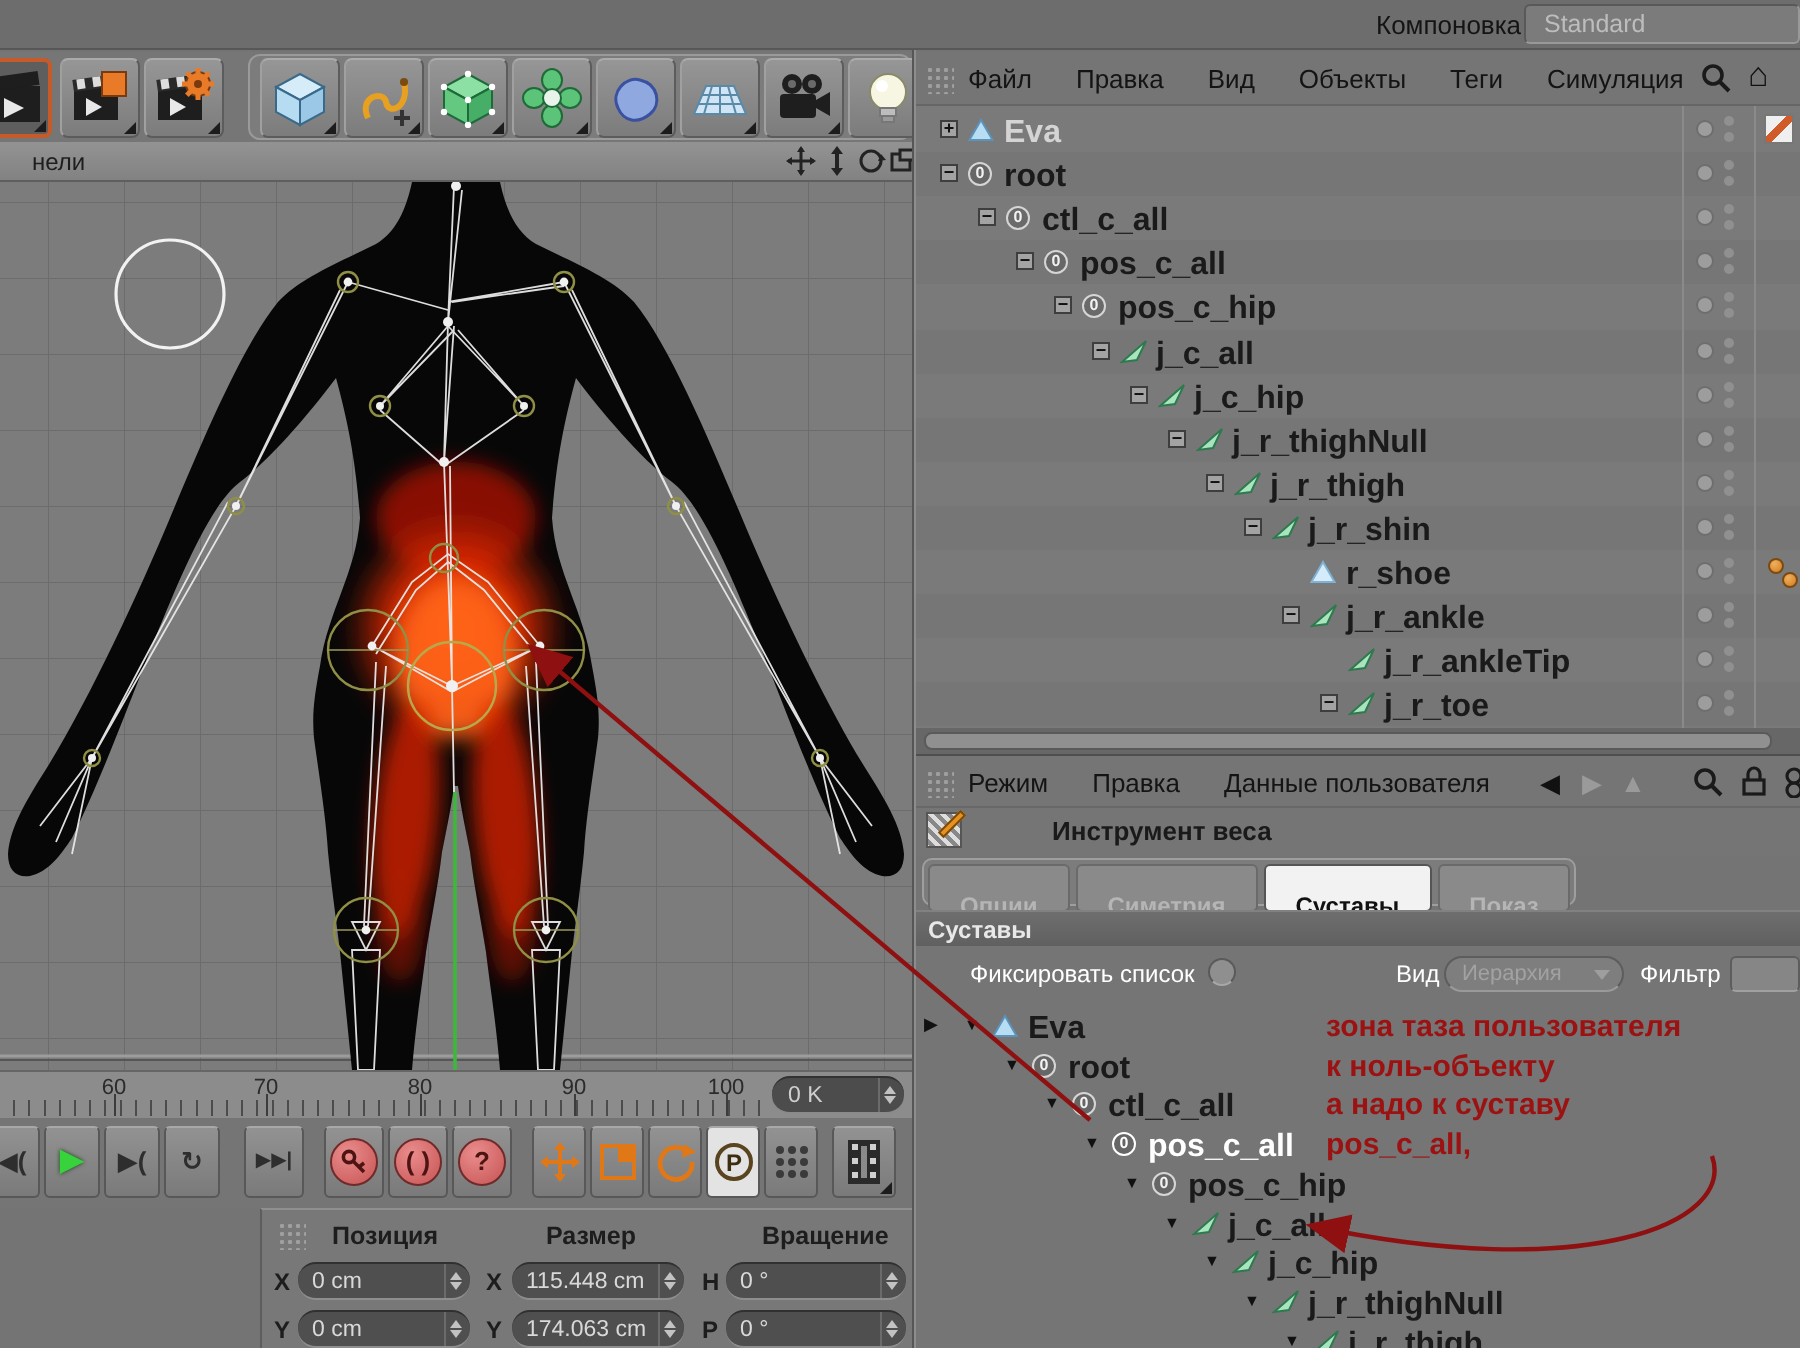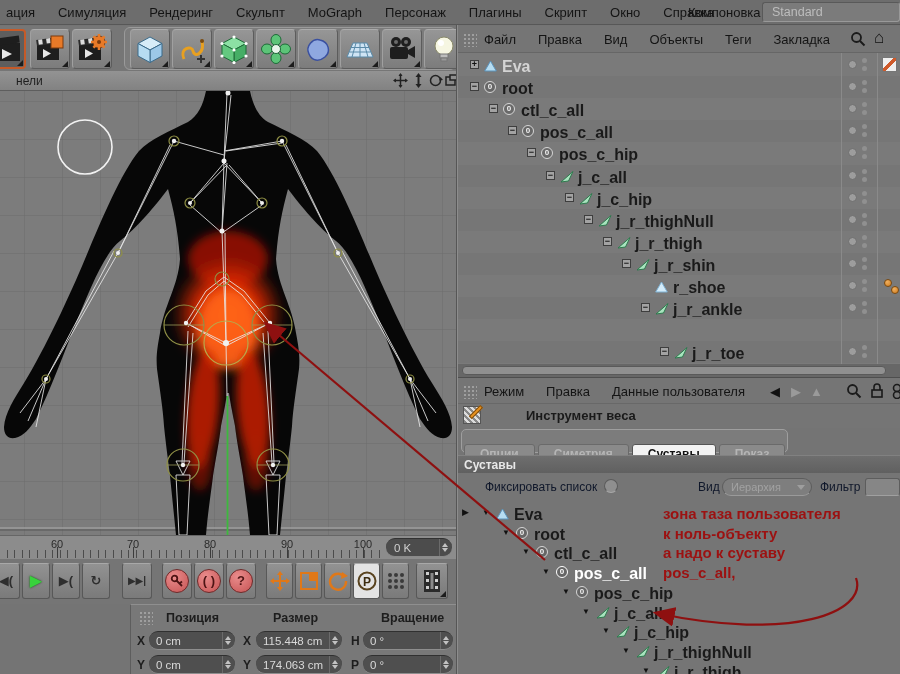--- a/index.html
+++ b/index.html
@@ -91,29 +91,29 @@
 
   #am-menu{position:absolute;left:458px;top:377px;width:442px;height:27px;background:#757575;border-top:1px solid #4e4e4e;border-bottom:1px solid #686868;}
   .am-nav{position:absolute;top:6px;font-size:13px;}
   #am-title-row{position:absolute;left:458px;top:404px;width:442px;height:24px;background:#757575;}
   #tool-title{position:absolute;left:28px;top:4px;font-size:13px;font-weight:bold;color:#1a1a1a;padding-left:40px;}
   #brush-icon{position:absolute;left:5px;top:2px;width:18px;height:18px;
     background-image:linear-gradient(45deg,#ddd 25%,#888 25%,#888 50%,#ddd 50%,#ddd 75%,#888 75%);background-size:6px 6px;border:1px solid #555;}
   #brush-stick{position:absolute;left:10px;top:-3px;width:4px;height:16px;background:#e8921e;transform:rotate(45deg);border:1px solid #7a4a0e;}
 
   #tabs{position:absolute;left:461px;top:429px;height:24px;display:inline-flex;gap:3px;padding:2px;border:1px solid #9e9e9e;border-radius:5px;background:#7c7c7c;}
-  .tab{height:18px;line-height:18px;padding:0 15px;border-radius:3px;background:#8a8a8a;color:#b5b5b5;
-    font-size:12px;font-weight:bold;border:1px solid #6a6a6a;margin-top:12px;}
+  .tab{height:18px;line-height:18px;padding:11px 15px;border-radius:3px;background:#8a8a8a;color:#b5b5b5;
+    font-size:12px;font-weight:bold;border:1px solid #6a6a6a;}
   .tab.active{background:#f2f2f2;color:#111;border-color:#555;}
 
   #section-bar{position:absolute;left:458px;top:455px;width:442px;height:18px;background:linear-gradient(#6e6e6e,#606060);
     color:#e8e8e8;font-size:12px;font-weight:bold;line-height:18px;padding-left:6px;border-top:1px solid #818181;}
 
   #controls-row{position:absolute;left:458px;top:473px;width:442px;height:28px;background:#757575;}
-  .ctl-label{position:absolute;top:7px;font-size:12px;color:#0f172a;}
+  .ctl-label{position:absolute;top:7px;font-size:12px;color:#ffffff;}
   #fix-check{position:absolute;left:146px;top:6px;width:14px;height:14px;border-radius:7px;background:#8f8f8f;
     border:1px solid #5a5a5a;border-bottom-color:#a8a8a8;}
   #view-dd{position:absolute;left:264px;top:5px;width:90px;height:18px;background:#7e7e7e;border-radius:9px;
     border:1px solid #5d5d5d;border-bottom-color:#9a9a9a;color:#a2a2a2;font-size:11px;line-height:16px;padding-left:8px;}
   #view-dd .dca{position:absolute;right:6px;top:6px;width:0;height:0;border-left:4px solid transparent;border-right:4px solid transparent;border-top:5px solid #9e9e9e;}
   #filter-input{position:absolute;left:407px;top:5px;width:35px;height:18px;background:#868686;border:1px solid #5d5d5d;
     border-bottom-color:#a0a0a0;border-radius:3px;color:#222;font-size:11px;padding:0 4px;outline:none;}
 
   #am-tree{position:absolute;left:458px;top:501px;width:442px;height:173px;background:#757575;overflow:hidden;}
 
@@ -121,32 +121,20 @@
   .ann-line{font-size:15px;font-weight:bold;line-height:19.5px;white-space:nowrap;}
 
   #arrow-overlay{position:absolute;left:0;top:0;z-index:50;pointer-events:none;}
 </style>
 </head>
 <body>
 
 <div id="app">
 
   <div id="menubar">
-    <div id="menubar-items">
-        <span class="mbi">ация</span>
-        <span class="mbi">Симуляция</span>
-        <span class="mbi">Рендеринг</span>
-        <span class="mbi">Скульпт</span>
-        <span class="mbi">MoGraph</span>
-        <span class="mbi">Персонаж</span>
-        <span class="mbi">Плагины</span>
-        <span class="mbi">Скрипт</span>
-        <span class="mbi">Окно</span>
-        <span class="mbi">Справка</span>
-      </div>
     <span id="layout-label">Компоновка</span>
     <div id="layout-value">Standard</div>
   </div>
 
   <div id="toolbar">
     <div id="tb-group"></div>
   <div class="tbtn sel" style="left: -14px;"><span><svg width="30" height="30">
             <rect x="2" y="8" width="26" height="18" fill="#1e1e1e"></rect>
             <rect x="2" y="4" width="26" height="7" fill="#1e1e1e" transform="rotate(-8 2 11)"></rect>
             <path d="M10 14 L20 19 L10 24 Z" fill="#e8e8e8"></path>
@@ -489,21 +477,21 @@
   <div id="right-divider"></div>
 
   <div id="om-menu">
     <span class="handle" style="left:5px;top:7px"></span>
     <div class="pmenu-items" id="om-menu-items">
         <span class="pmi">Файл</span>
         <span class="pmi">Правка</span>
         <span class="pmi">Вид</span>
         <span class="pmi">Объекты</span>
         <span class="pmi">Теги</span>
-        <span class="pmi">Закладка</span>
+        <span class="pmi">Симуляция</span>
       </div>
     <span style="position:absolute;left:392px;top:5px">
       <svg width="16" height="16">
           <circle cx="6.5" cy="6.5" r="4.5" fill="none" stroke="#1a1a1a" stroke-width="1.8"></circle>
           <line x1="10" y1="10" x2="14.5" y2="14.5" stroke="#1a1a1a" stroke-width="2"></line>
         </svg></span>
     <span style="position:absolute;left:416px;top:2px;font-size:17px;color:#111">⌂</span>
   </div>
 
   <div id="om-tree">
@@ -610,20 +598,29 @@
         <div class="dotsm" style="left: 404px; top: 12px;"></div>
         <div class="orangedot" style="left: 426px; top: 4px;"></div>
         <div class="orangedot" style="left: 433px; top: 11px;"></div>
       </div>
       <div class="tree-row stripe" title="j_r_ankle" style="top: 244.1px; height: 22.1px;">
         <div class="ebox" style="left: 183px; top: 6px;">−</div>
         <div class="ticon" style="left: 197px; top: 4px;"><svg width="14" height="13">
             <path d="M1 12 L13 1.5 L8.5 11 Z" fill="#a8e4be" stroke="#2e7a4e"></path>
           </svg></div>
         <div class="tlabel" style="left: 215px; top: 4px;">j_r_ankle</div>
+        <div class="dotbig" style="left: 390px; top: 6px;"></div>
+        <div class="dotsm" style="left: 404px; top: 4px;"></div>
+        <div class="dotsm" style="left: 404px; top: 12px;"></div>
+      </div>
+      <div class="tree-row" title="j_r_ankleTip" style="top: 266.2px; height: 22.1px;">
+        <div class="ticon" style="left: 216px; top: 4px;"><svg width="14" height="13">
+            <path d="M1 12 L13 1.5 L8.5 11 Z" fill="#a8e4be" stroke="#2e7a4e"></path>
+          </svg></div>
+        <div class="tlabel" style="left: 234px; top: 4px;">j_r_ankleTip</div>
         <div class="dotbig" style="left: 390px; top: 6px;"></div>
         <div class="dotsm" style="left: 404px; top: 4px;"></div>
         <div class="dotsm" style="left: 404px; top: 12px;"></div>
       </div>
       <div class="tree-row stripe" title="j_r_toe" style="top: 288.3px; height: 22.1px;">
         <div class="ebox" style="left: 202px; top: 6px;">−</div>
         <div class="ticon" style="left: 216px; top: 4px;"><svg width="14" height="13">
             <path d="M1 12 L13 1.5 L8.5 11 Z" fill="#a8e4be" stroke="#2e7a4e"></path>
           </svg></div>
         <div class="tlabel" style="left: 234px; top: 4px;">j_r_toe</div>

